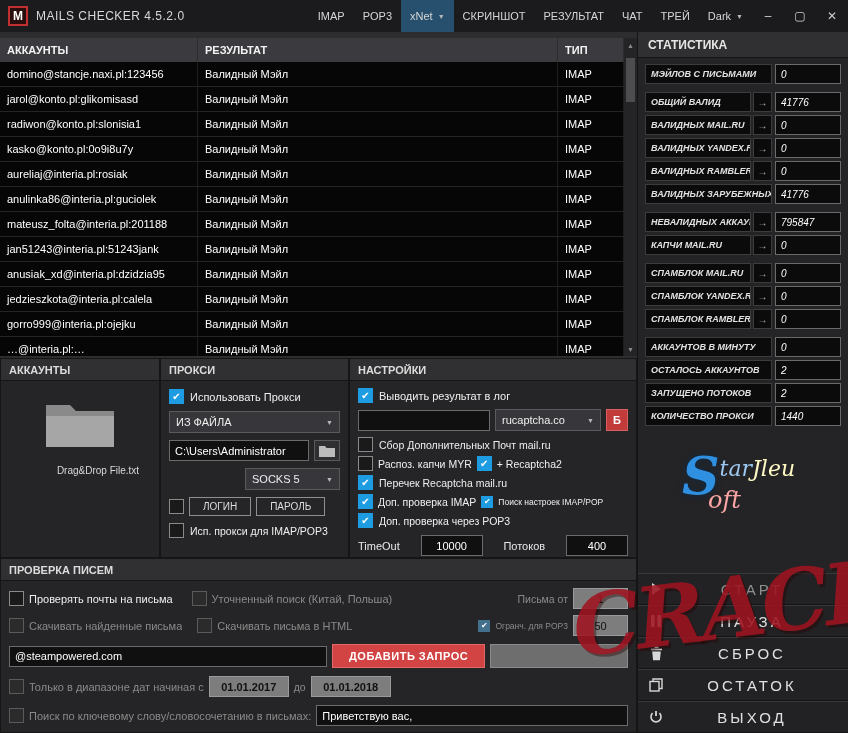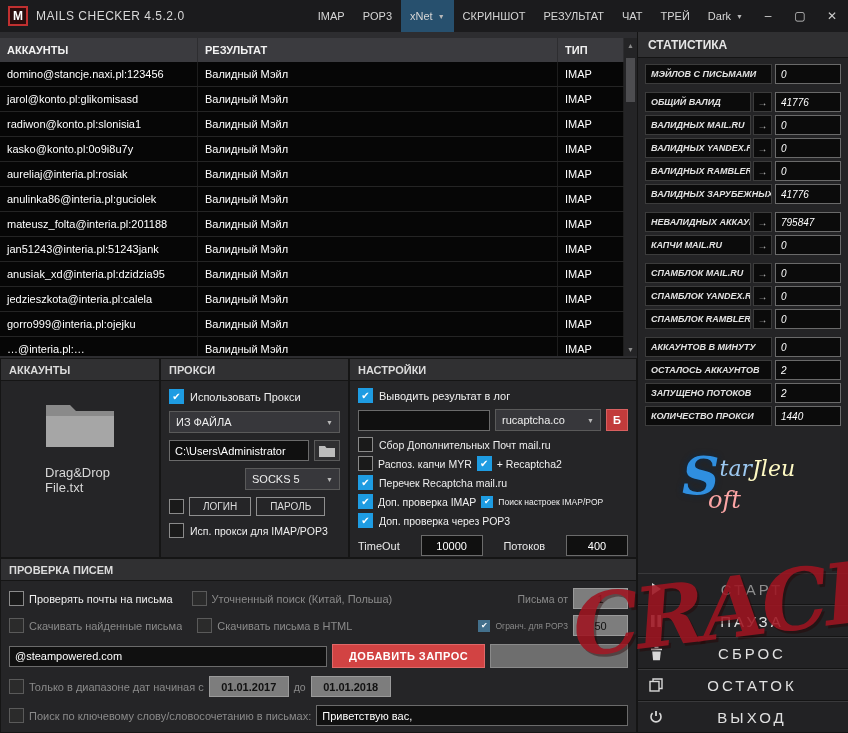--- a/index.html
+++ b/index.html
@@ -72,21 +72,21 @@
   .panel-body { padding:8px; }
 
   .accounts-panel { left:0; top:358px; width:160px; height:200px; }
   .proxy-panel { left:160px; top:358px; width:189px; height:200px; }
   .settings-panel { left:349px; top:358px; width:288px; height:200px; }
   .mailcheck-panel { left:0; top:558px; width:637px; height:175px; }
 
   .acc-body { display:flex; flex-direction:column; align-items:center; gap:10px; padding-top:14px; }
   .path-box { width:140px; height:20px; background:#161616; border:1px solid #7a7a7a; color:#fff;
     font-size:10px; display:flex; align-items:center; padding:0 4px; white-space:nowrap; overflow:hidden; }
-  .drag-hint { font-size:13px; color:#d8d8d8;margin-left:36px; }
+  .drag-hint { font-size:10px; color:#d8d8d8;margin-left:36px; }
 
   .row { display:flex; align-items:center; gap:5px; margin-bottom:7px; }
   .row.right { justify-content:flex-end; }
   .row.spread { justify-content:space-between; }
   .cb-row { display:flex; align-items:center; gap:6px; margin-bottom:7px; }
   .cb { width:15px; height:15px; border:1px solid #8a8a8a; background:#1a1a1a; flex:none;
     display:inline-flex; align-items:center; justify-content:center; color:#fff; font-size:10px; }
   .cb.checked { background:#1e9ce2; border-color:#1e9ce2; }
   .cb.checked::after { content:"✔"; }
   .cb.disabled { border-color:#5a5a5a; background:#2b2b2b; }

